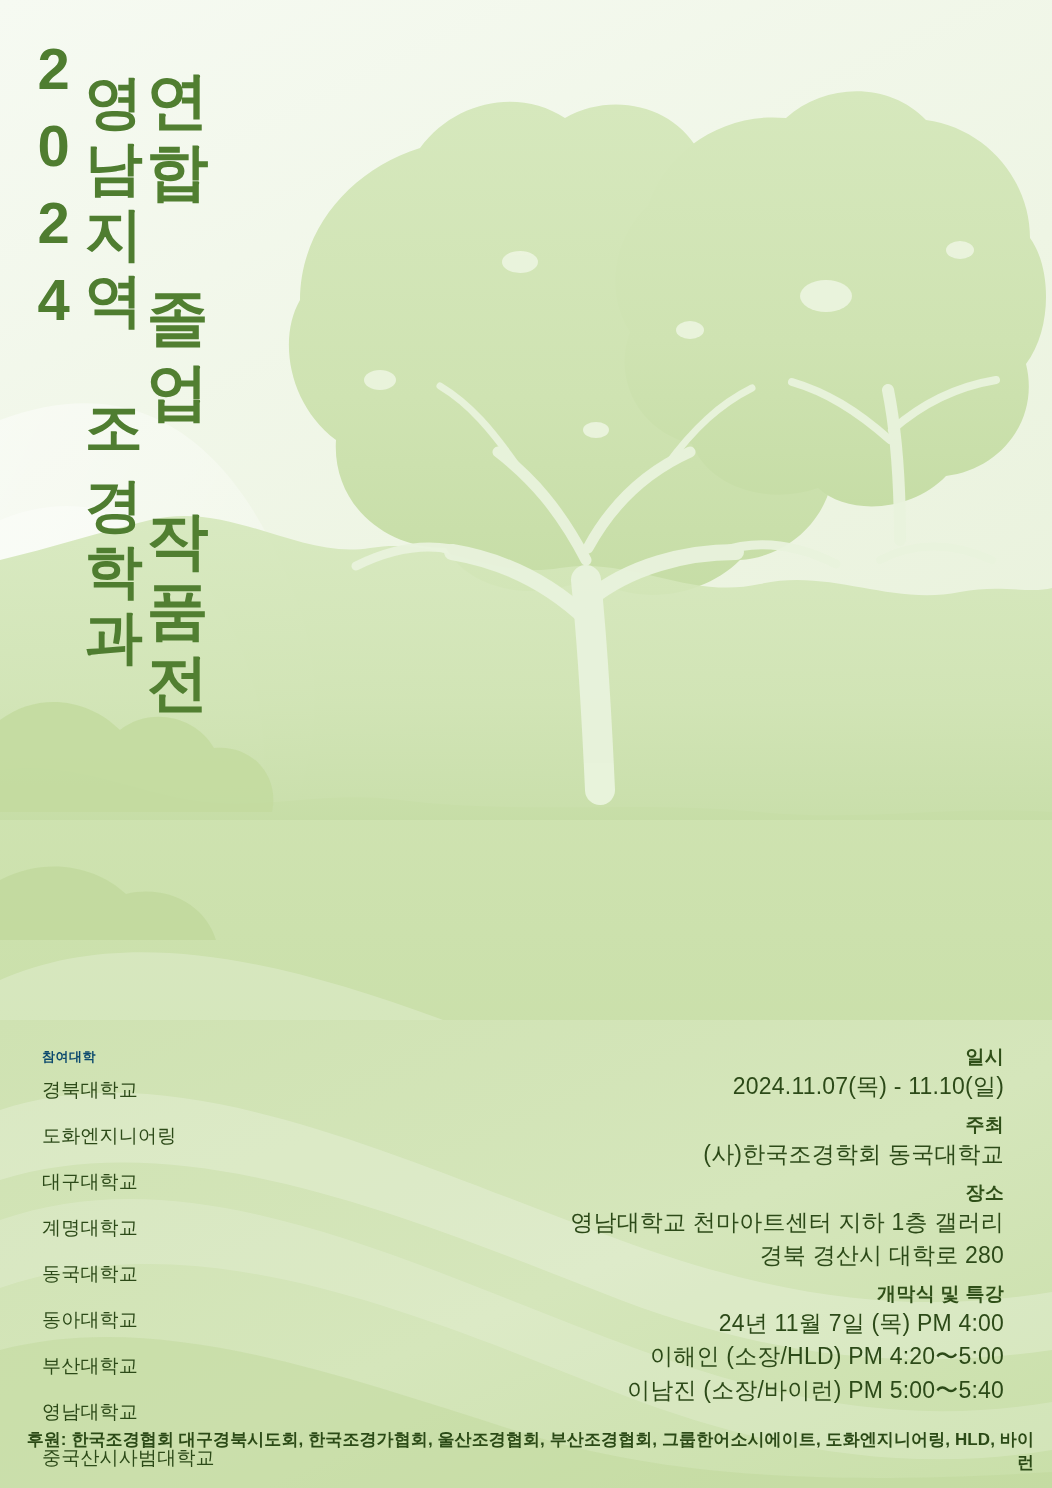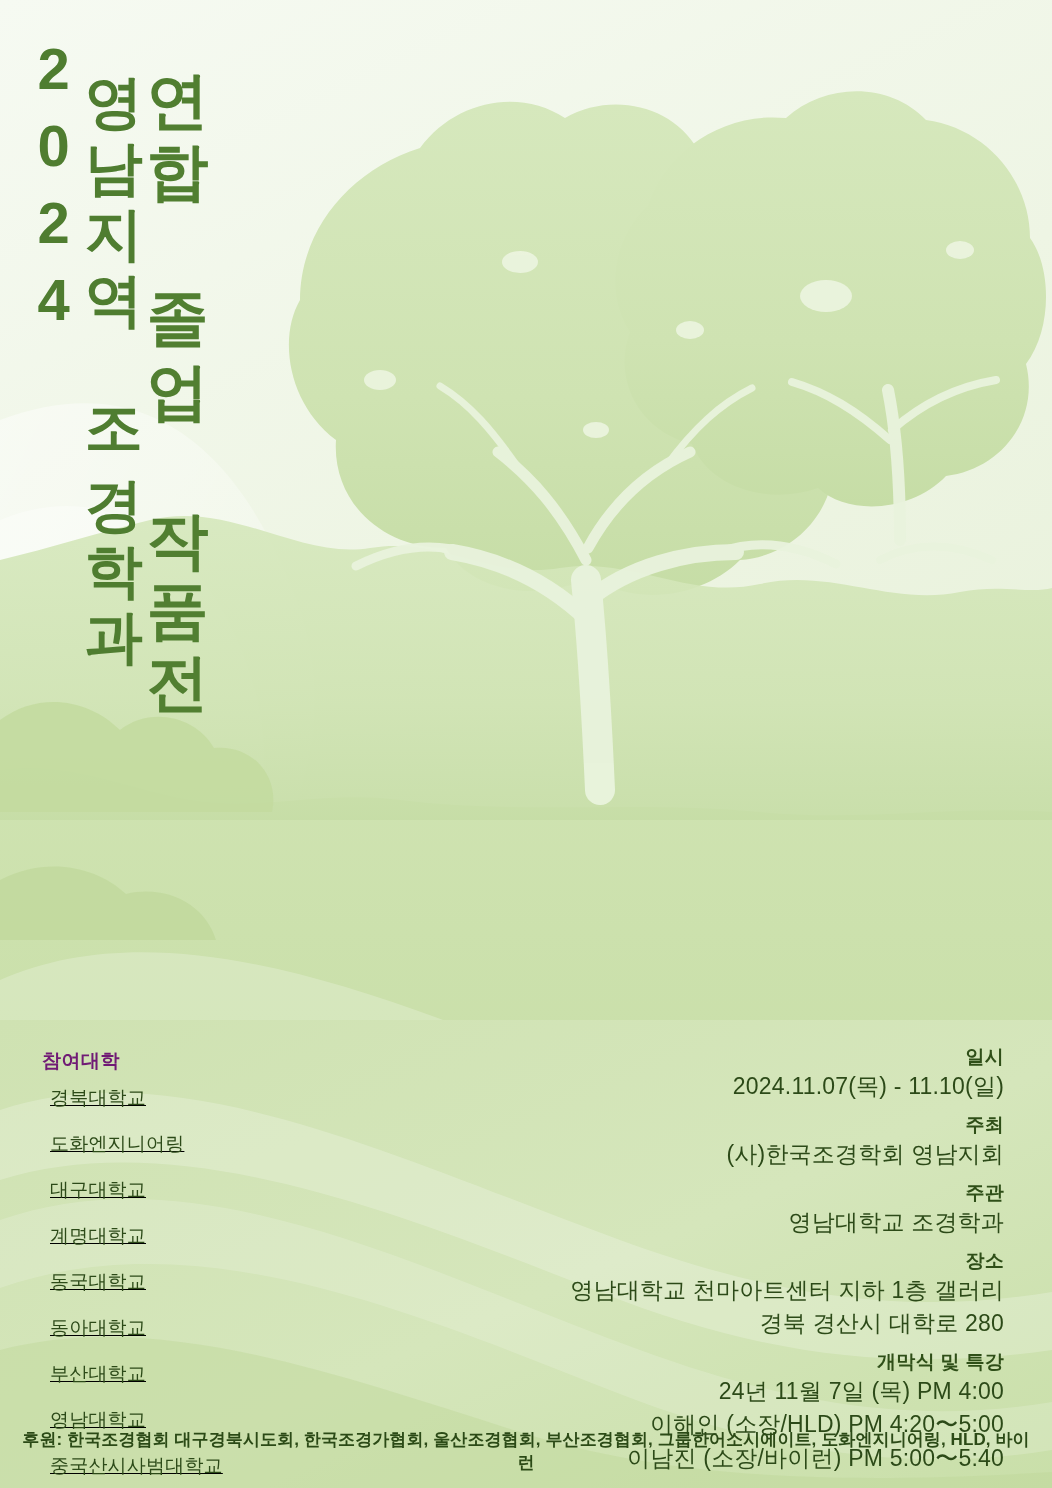--- a/index.html
+++ b/index.html
@@ -90,31 +90,30 @@
     display: block;
   }
 
   .left-col {
     position: absolute;
     left: 42px;
     top: 28px;
     width: 380px;
   }
   .left-col .col-head {
-    font-size: 19px;
-    font-weight: 700;
-    color: #701a75;
+    font-size: 13px;
+    font-weight: 700;
+    color: #0c4a6e;
     margin-bottom: 14px;
     letter-spacing: 0.5px;
   }
   .uni-list {
     list-style: none;
-    margin: 8px;
+    margin: 0;
     padding: 0;
-    text-decoration: underline;
   }
   .uni-list li {
     font-size: 19px;
     color: #2c4a18;
     line-height: 1.0;
     margin-bottom: 27px;
     letter-spacing: 0.2px;
   }
 
   .right-col {
@@ -140,21 +139,21 @@
     line-height: 1.45;
     letter-spacing: 0.2px;
     white-space: pre-line;
   }
 
   .sponsor {
     position: absolute;
     left: 0;
     right: 0;
     bottom: 14px;
-    text-align: center;
+    text-align: right;
     font-size: 17px;
     font-weight: 700;
     color: #2b4a16;
     letter-spacing: 0.1px;
     padding: 0 18px;
   }
 </style>
 </head>
 <body>
 
@@ -267,25 +266,21 @@
         </ul>
       </div>
 
       <div class="right-col">
         <div class="rgroup">
           <div class="rlabel">일시</div>
           <div class="rvalue">2024.11.07(목) - 11.10(일)</div>
         </div>
         <div class="rgroup">
           <div class="rlabel">주최</div>
-          <div class="rvalue">(사)한국조경학회 영남지회</div>
-        </div>
-        <div class="rgroup">
-          <div class="rlabel">주관</div>
-          <div class="rvalue">영남대학교 조경학과</div>
+          <div class="rvalue">(사)한국조경학회 동국대학교</div>
         </div>
         <div class="rgroup">
           <div class="rlabel">장소</div>
           <div class="rvalue">영남대학교 천마아트센터 지하 1층 갤러리
 경북 경산시 대학로 280</div>
         </div>
         <div class="rgroup">
           <div class="rlabel">개막식 및 특강</div>
           <div class="rvalue">24년 11월 7일 (목) PM 4:00
 이해인 (소장/HLD)   PM 4:20〜5:00

